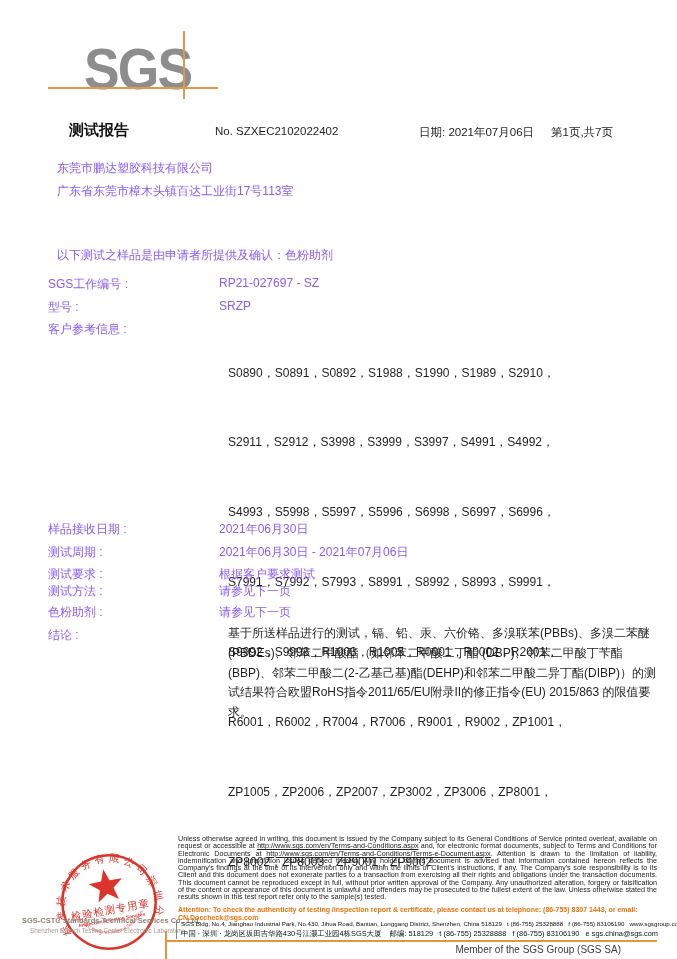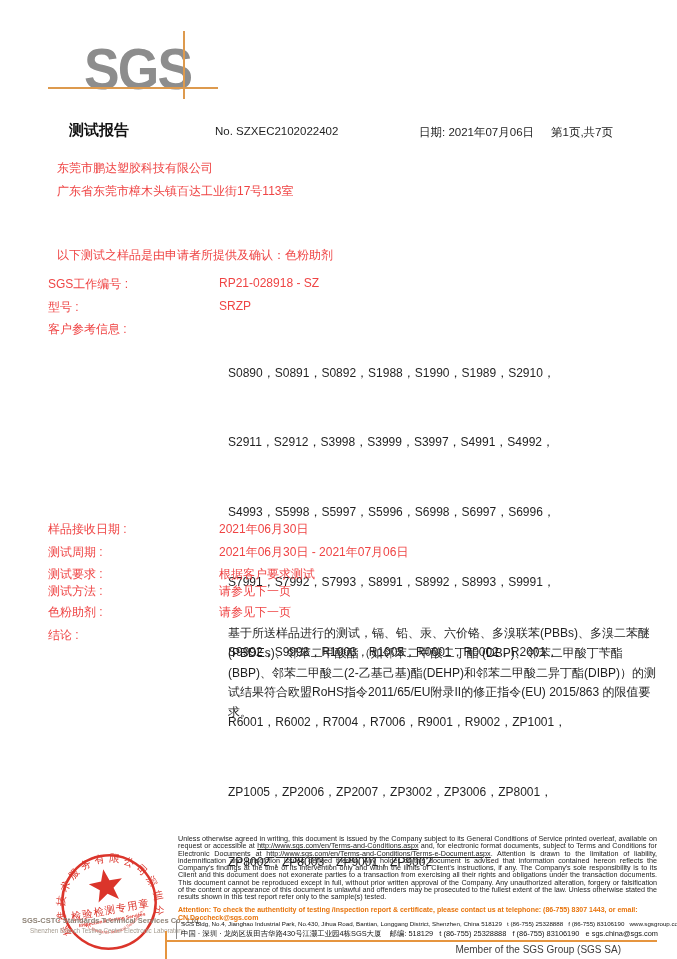--- a/index.html
+++ b/index.html
@@ -15,21 +15,21 @@
     transform-origin:left top;
   }
   .logo-hline{position:absolute;left:48px;top:87px;width:170px;height:2px;background:#dd9a4e;}
   .logo-vline{position:absolute;left:183px;top:31px;width:2px;height:68px;background:#dd9a4e;}
   
   .report-title{position:absolute;left:57px;top:121px;font-size:15px;font-weight:700;color:#111;margin-left:12px;}
   .report-no{position:absolute;left:215px;top:125px;font-size:11.5px;}
   .report-date{position:absolute;left:411px;top:125px;font-size:11.5px;margin-left:8px;}
   .report-page{position:absolute;left:551px;top:125px;font-size:11.5px;}
   
-  .bodytext{font-size:12px;color:#ef4444;}
+  .bodytext{font-size:12px;color:#8b5cf6;}
   .line{position:absolute;left:57px;white-space:pre;}
   .row{position:absolute;left:48px;width:605px;height:18px;}
   .row .lbl{position:absolute;left:0;white-space:pre;}
   .row .val{position:absolute;left:171px;white-space:pre;}
   .reflist{position:absolute;left:228px;top:315px;font-size:12px;line-height:23.3px;white-space:pre;}
   .conclusion{position:absolute;left:228px;top:624px;width:432px;font-size:12px;line-height:19.8px;}
   
   .stamp{position:absolute;left:52px;top:845px;width:114px;height:114px;transform:rotate(-10deg);opacity:.93;}
   .company-en-1{position:absolute;left:22px;top:916px;font-size:7.5px;font-weight:700;color:#8f8478;white-space:pre;}
   .company-en-2{position:absolute;left:30px;top:927px;font-size:6.3px;color:#a59c90;white-space:pre;}
@@ -57,21 +57,21 @@
   <div class="report-date">日期: 2021年07月06日</div>
   <div class="report-page">第1页,共7页</div>
 
   <div class="line bodytext" style="top:160px">东莞市鹏达塑胶科技有限公司</div>
   <div class="line bodytext" style="top:183px">广东省东莞市樟木头镇百达工业街17号113室</div>
 
   <div class="line bodytext" style="top:247px">以下测试之样品是由申请者所提供及确认：色粉助剂</div>
 
   <div class="row bodytext" style="top:276px">
     <span class="lbl">SGS工作编号 :</span>
-    <span class="val">RP21-028918 - SZ</span>
+    <span class="val">RP21-027697 - SZ</span>
   </div>
   <div class="row bodytext" style="top:299px">
     <span class="lbl">型号 :</span>
     <span class="val">SRZP</span>
   </div>
 
   <div class="row bodytext" style="top:321px">
     <span class="lbl">客户参考信息 :</span>
   </div>
   <div class="reflist">

